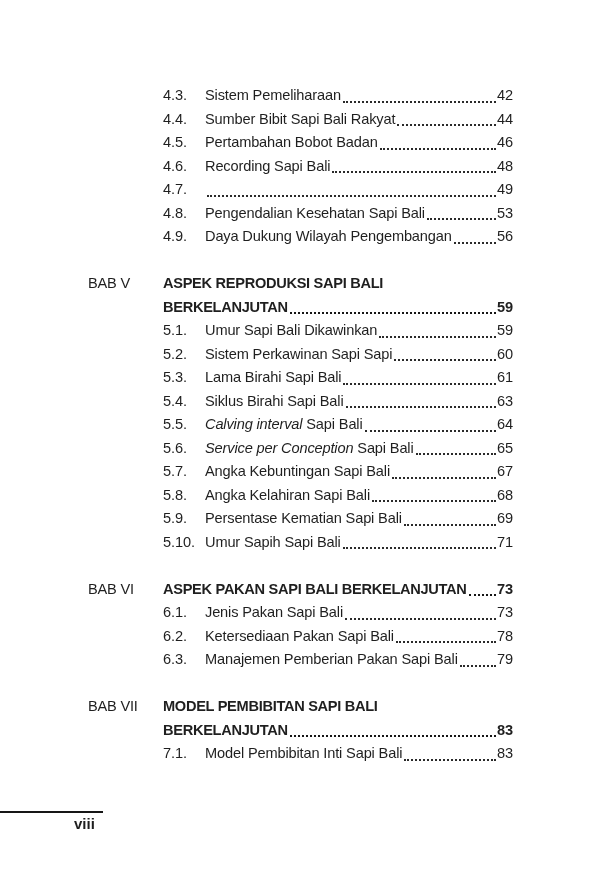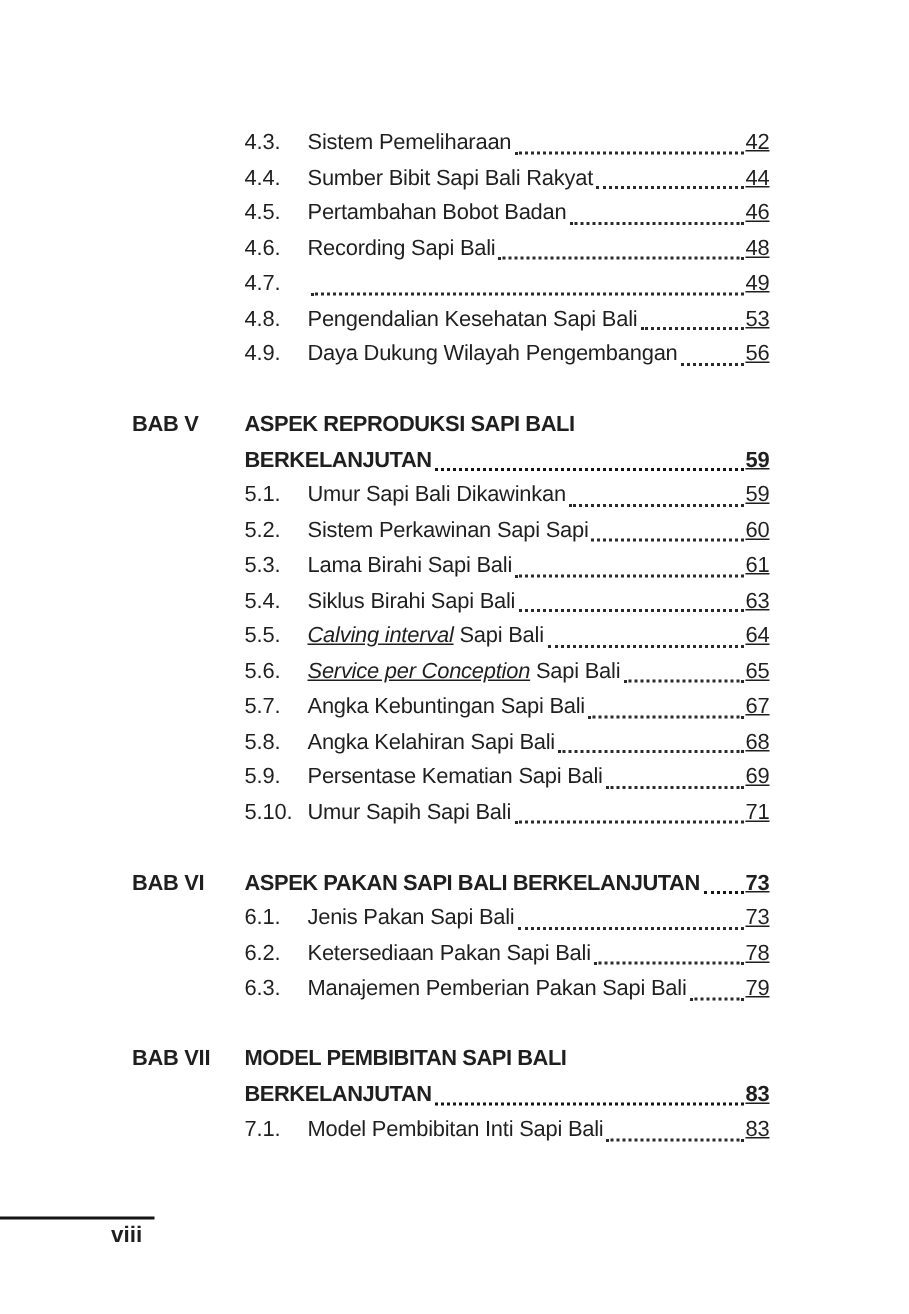--- a/index.html
+++ b/index.html
@@ -27,54 +27,52 @@
   .row {
     display: flex;
     align-items: center;
     line-height: 23.5px;
     font-size: 14.6px;
     white-space: nowrap;
   }
   .bab {
     width: 75px;
     flex: 0 0 75px;
-    font-weight: bold;
+    font-weight: normal;
     letter-spacing: -0.2px;
   }
   .num {
     width: 42px;
     flex: 0 0 42px;
     letter-spacing: -0.1px;
   }
   .ctitle {
     font-weight: bold;
     letter-spacing: -0.3px;
   }
   .etitle {
     letter-spacing: -0.15px;
   }
   .etitle i {
     font-style: italic;
-    text-decoration: underline;
   }
   .leader {
     flex: 1 1 auto;
     min-width: 6px;
     align-self: flex-end;
     height: 0;
     border-bottom: 2px dotted #2a2a2a;
     margin: 0 1px 5px 2px;
   }
   .chapter .leader {
     border-bottom-color: #151515;
   }
   .pg {
     flex: 0 0 auto;
     letter-spacing: -0.1px;
-    text-decoration: underline;
   }
   .chapter .pg {
     font-weight: bold;
   }
   .footer-pagenum {
     position: absolute;
     left: 74px;
     top: 814px;
     font-size: 15px;
     font-weight: bold;

